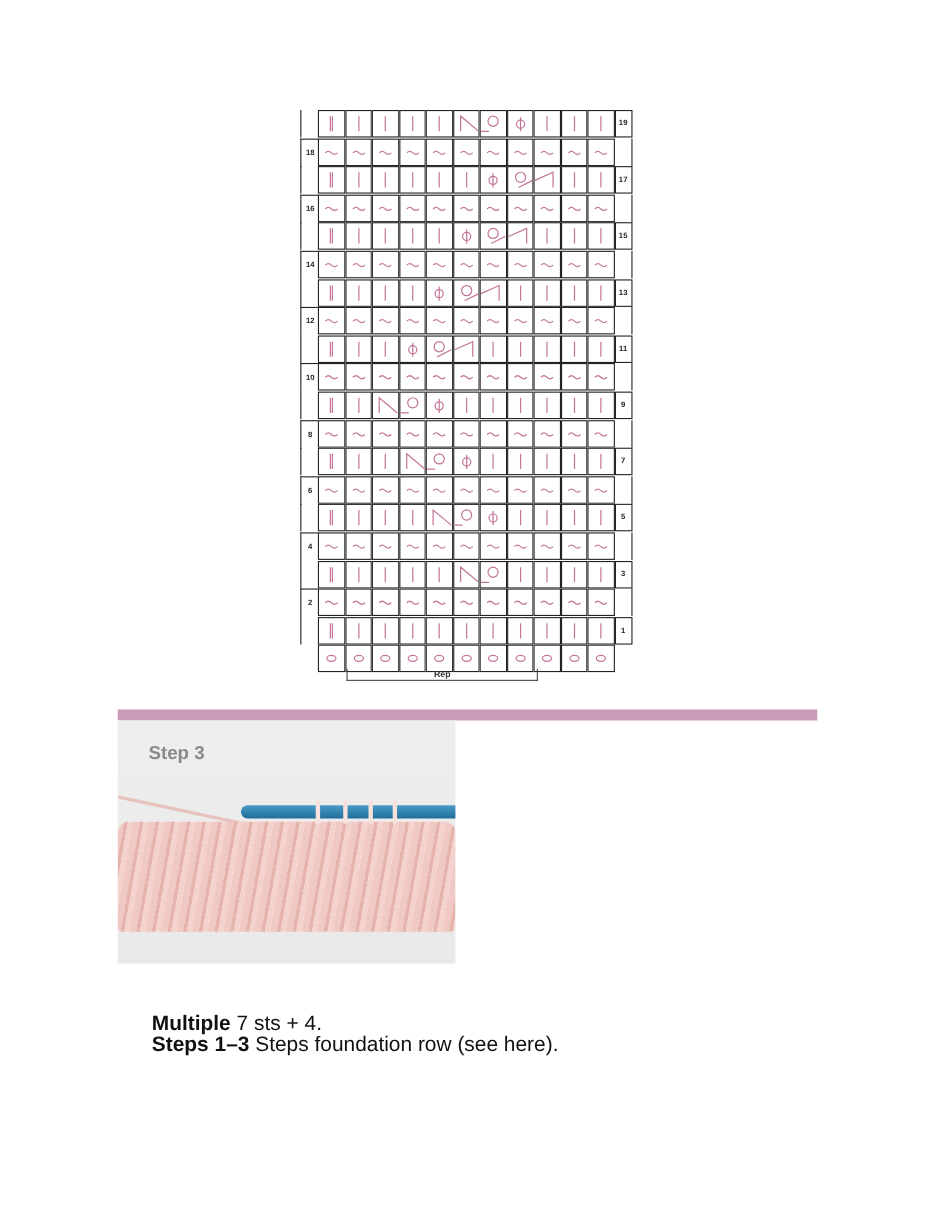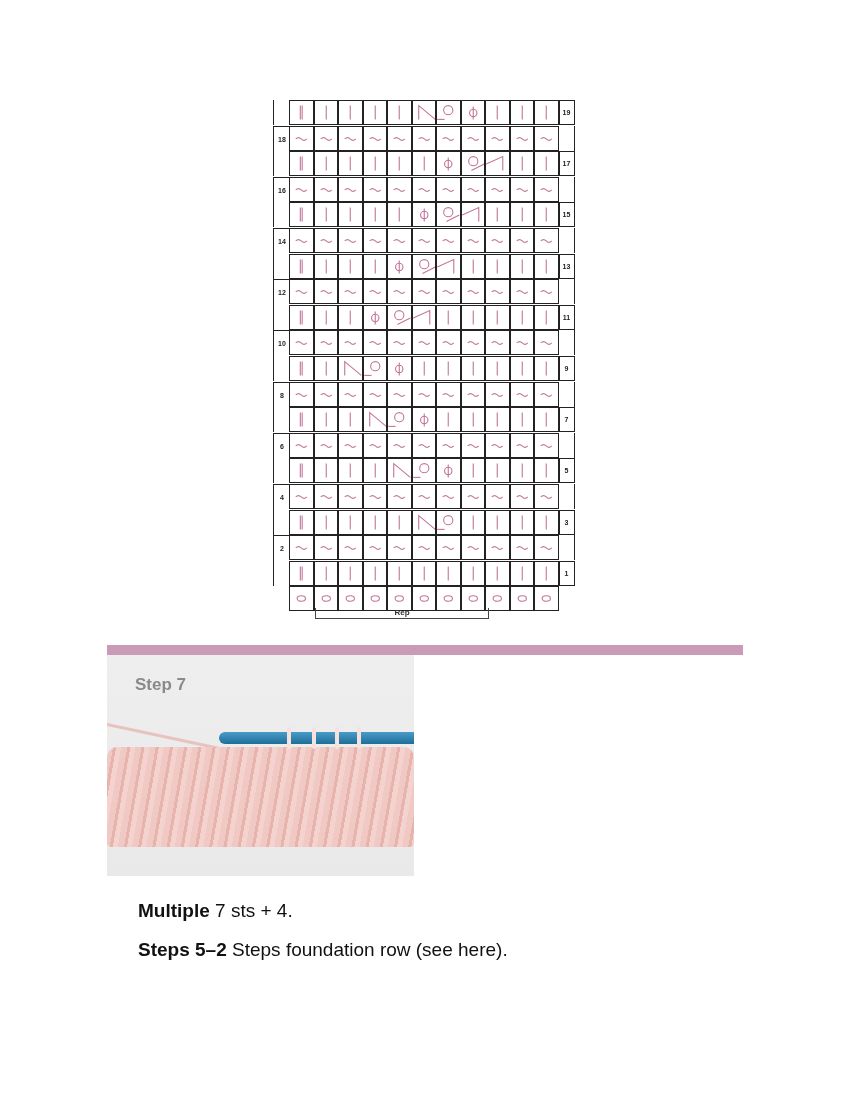--- a/index.html
+++ b/index.html
@@ -1230,24 +1230,24 @@
         </svg>
       </div>
       <div class="num" style="left: 285.5px;"></div>
     </div>
   </div>
 <div class="rep">Rep</div>
 
 <div class="bar"></div>
 
 <div class="photo">
-  <div class="lbl">Step 7</div>
+  <div class="lbl">Step 3</div>
   <div class="strand"></div>
   <div class="yarn"></div>
   <div class="hook"></div>
   <div class="loop" style="left:180px"></div>
   <div class="loop" style="left:205px"></div>
   <div class="loop" style="left:228px"></div>
   <div class="loop" style="left:250px"></div>
 </div>
 
-<div class="para" style="top:900px"><b>Multiple</b><span> 7 sts + 4.</span></div>
-<div class="para" style="top:939px"><b>Steps 5–2</b><span> Steps foundation row (see here).</span></div>
+<div class="para" style="top:920px"><b>Multiple</b><span> 7 sts + 4.</span></div>
+<div class="para" style="top:939px"><b>Steps 1–3</b><span> Steps foundation row (see here).</span></div>
 
 </body></html>

